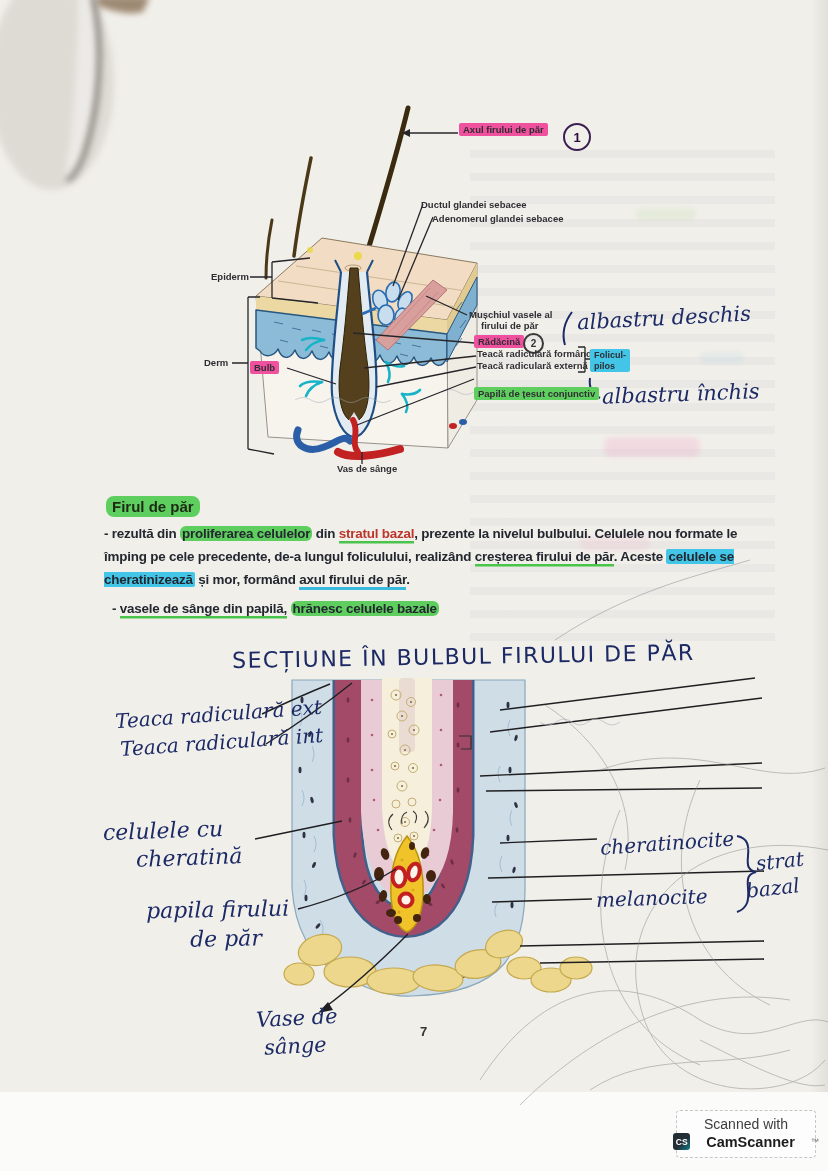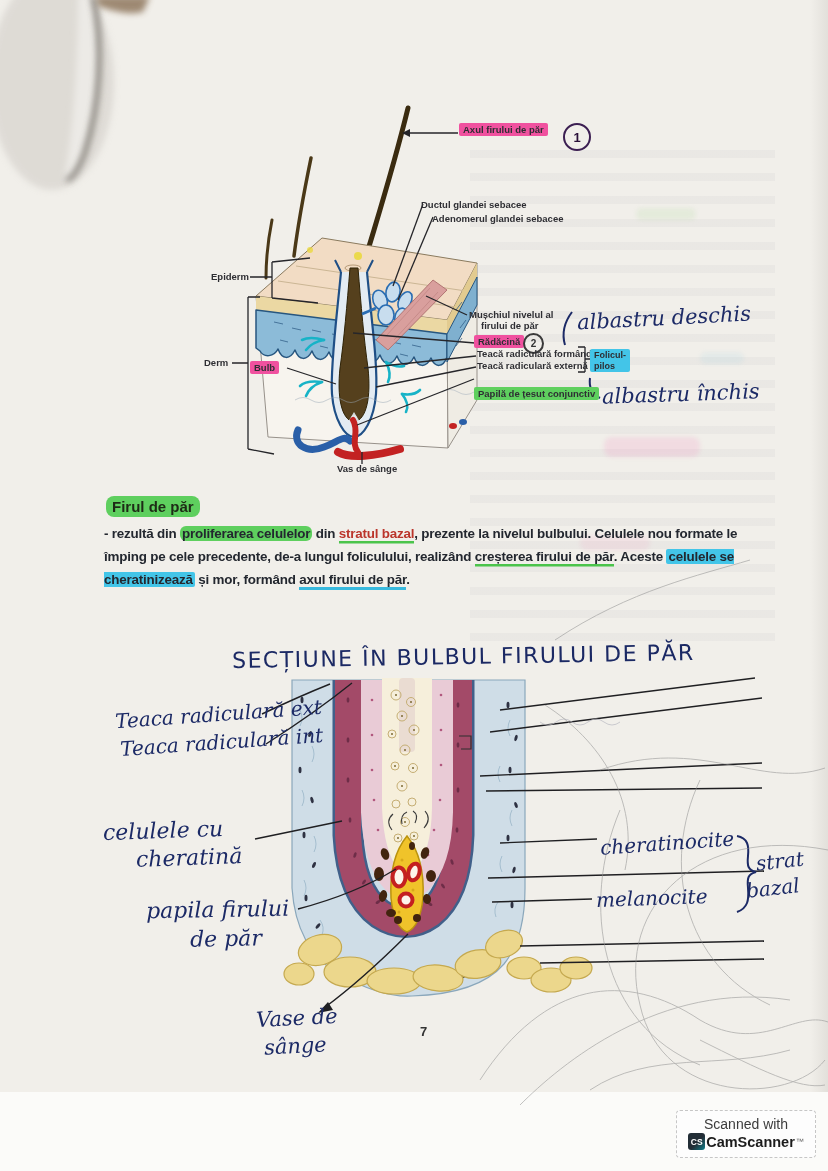--- a/index.html
+++ b/index.html
@@ -36,21 +36,21 @@
          background:repeating-linear-gradient(180deg, rgba(100,100,120,0.05) 0 8px, rgba(0,0,0,0) 8px 23px);}
   .blob{position:absolute;border-radius:8px;filter:blur(2px);}
   .edge-r{position:absolute;right:0;top:0;width:18px;height:1171px;
           background:linear-gradient(90deg, rgba(0,0,0,0), rgba(120,115,108,0.12));}
   .bottom-strip{position:absolute;left:0;top:1092px;width:828px;height:79px;background:#fbfbf9;}
   
   .badge{position:absolute;left:676px;top:1110px;width:138px;height:46px;background:#fdfdfd;
          border:1.5px dashed #c6c6c6;border-radius:4px;display:flex;flex-direction:column;
          align-items:center;justify-content:center;gap:2px;}
   .badge-l1{font-size:14px;color:#3c3c3c;line-height:13px;}
-  .badge-l2{display:flex;align-items:center;gap:1px;}
+  .badge-l2{display:flex;align-items:center;gap:16px;}
   .cs-icon{width:17px;height:17px;border-radius:3px;background:linear-gradient(135deg,#222d36 55%,#0f7f8a);
            color:#fff;font-size:8.5px;font-weight:bold;display:flex;align-items:center;justify-content:center;}
   .badge-brand{font-size:14.5px;font-weight:bold;color:#1c1c1c;}
   .badge-tm{font-size:8px;color:#666;vertical-align:top;}
 </style>
 </head>
 <body>
 
 <div class="stage">
 
@@ -171,41 +171,44 @@
     <path d="M400,278 Q398,292 410,298" stroke="#1c2a66" stroke-width="2" fill="none"></path>
   </svg>
 
   <div class="plabel box bg-pink" style="left:459px;top:123px;">Axul firului de păr</div>
   <div class="circ" style="left:563px;top:123px;width:24px;height:24px;border:2.5px solid #3c1f52;font-size:13px;color:#2a1038;">1</div>
   <div class="plabel" style="left:421px;top:199px;">Ductul glandei sebacee</div>
   <div class="plabel" style="left:432px;top:213px;">Adenomerul glandei sebacee</div>
   <div class="plabel" style="left:211px;top:271px;">Epiderm</div>
   <div class="plabel" style="left:204px;top:357px;">Derm</div>
   <div class="plabel box bg-pink" style="left:250px;top:361px;">Bulb</div>
-  <div class="plabel" style="left:469px;top:309px;">Mușchiul nivelul al</div>
+  <div class="plabel" style="left:469px;top:309px;">Mușchiul vasele al</div>
   <div class="plabel" style="left:481px;top:320px;">firului de păr</div>
   <div class="plabel box bg-pink" style="left:474px;top:335px;">Rădăcină</div>
   <div class="circ" style="left:523px;top:333px;width:17px;height:17px;border:2px solid #3a3a3a;font-size:10px;color:#333;">2</div>
   <div class="plabel" style="left:477px;top:348px;">Teacă radiculară formând</div>
   <div class="plabel" style="left:477px;top:360px;">Teacă radiculară externă</div>
   <div class="plabel box bg-cyan" style="left:590px;top:349px;font-size:9px;line-height:10.5px;">
     <span style="display:block;text-align:center;">Folicul-</span>
     <span style="display:block;">pilos</span>
   </div>
   <div class="plabel box bg-green" style="left:474px;top:371px;">Papilă de țesut conjunctiv</div>
   <div class="plabel" style="left:337px;top:463px;">Vas de sânge</div>
   <div class="hw" style="left:577px;top:306px;font-size:21px;transform:rotate(-3deg);">albastru deschis</div>
   <div class="hw" style="left:602px;top:382px;font-size:21px;transform:rotate(-2deg);">albastru închis</div>
 
   <div class="heading-box" style="left:106px;top:496px;">Firul de păr</div>
 
   <div class="bodytext" style="left:104px;top:522px;width:676px;">
     <span>- rezultă din </span><span class="hlg">proliferarea celulelor</span><span> din </span><span class="red ulg">stratul bazal</span><span>, prezente la nivelul bulbului. Celulele nou formate le împing pe cele precedente, de-a lungul foliculului, realizând </span><span class="ulg">creșterea firului de păr</span><span>. Aceste </span><span class="hlc">celulele se cheratinizează</span><span> și mor, formând </span><span class="ulc">axul firului de păr</span><span>.</span>
   </div>
 
+  <div class="bodytext nowrap" style="left:112px;top:597px;">
+    <span>- </span><span class="ulg">vasele de sânge din papilă,</span><span> </span><span class="hlg">hrănesc celulele bazale</span>
+  </div>
 
 
   <div class="title-hw" style="left:232px;top:644px;transform:rotate(-1deg);">SECȚIUNE ÎN BULBUL FIRULUI DE PĂR</div>
 
   <svg class="abs" style="left:0;top:650px;" width="828" height="460" viewBox="0 0 828 460">
 
     <path d="M292,30 L292,238 Q296,298 338,324 Q382,348 412,346 Q478,344 504,314 Q525,288 525,238 L525,30 Z" fill="#cfdde7" stroke="#8aa7bb" stroke-width="1.2"></path>
     <g stroke="#9db8ca" stroke-width="1" fill="none" opacity="0.85">
       <path d="M300,60 q4,8 0,16"></path>
         <path d="M312,96 q4,8 0,16"></path>

